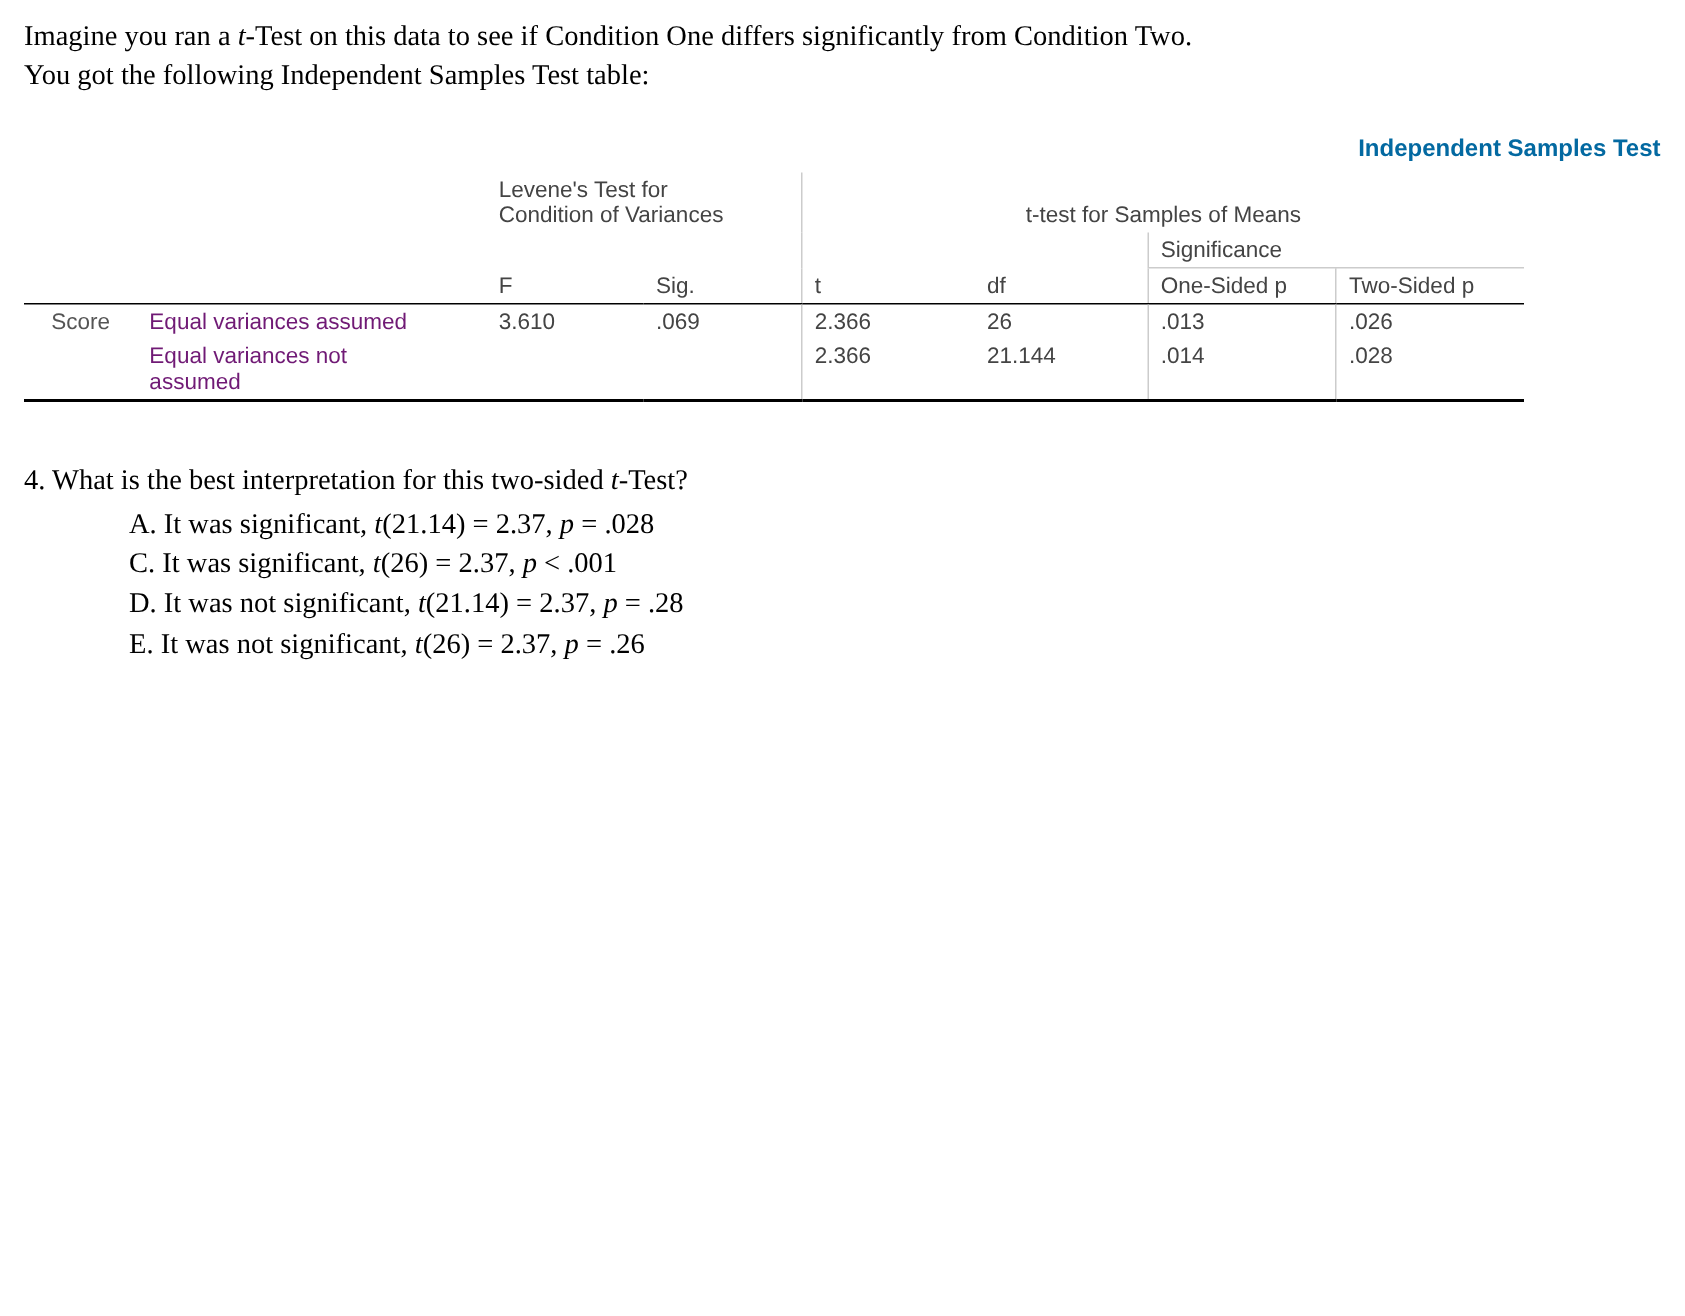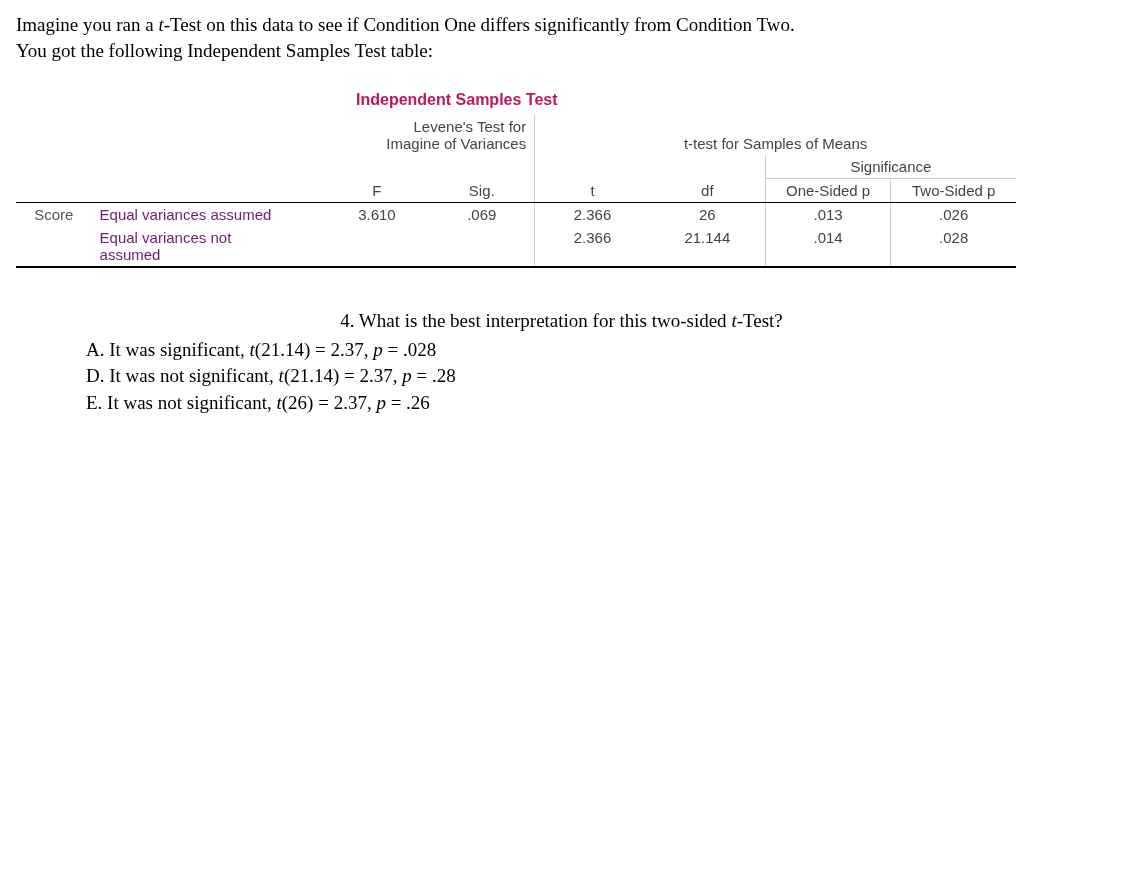--- a/index.html
+++ b/index.html
@@ -20,70 +20,69 @@
     }
     .spss-table {
       font-family: Arial, Helvetica, sans-serif;
       font-size: 15px;
       color: #444;
       margin-left: 0;
       margin-bottom: 40px;
     }
     .spss-title {
       font-weight: bold;
-      color: #be185d;
+      color: #0369a1;
       margin-left: 340px;
       margin-bottom: 6px;
       font-size: 16px;
+      text-align: right;
     }
     table.samples {
       border-collapse: collapse;
       width: 1000px;
     }
     table.samples td, table.samples th {
       padding: 3px 8px;
       font-weight: normal;
-      text-align: center;
       vertical-align: bottom;
     }
     .grp-head td {
       color: #444;
     }
     .col-head td {
       border-bottom: 1.5px solid #000;
       color: #444;
     }
     .top-rule td {
       border-top: 1.5px solid #000;
     }
     .bot-rule td {
       border-bottom: 2px solid #000;
     }
     .rowlabel {
       text-align: left !important;
       color: #701a75;
     }
     .rowlabel-first {
-      text-align: right;
+      text-align: center;
       color: #555;
       padding-left: 4px;
     }
     .vsep-right {
       border-right: 1px solid #ccc;
     }
     .sig-span {
       border-bottom: 1px solid #ccc;
     }
     .question {
       font-size: 19px;
       line-height: 1.4;
     }
     .question .q-text {
       margin-bottom: 2px;
-      text-align: center;
     }
     .options {
       margin-left: 70px;
     }
     .options div {
       margin: 0;
     }
     .ital { font-style: italic; }
   </style>
 </head>
@@ -94,23 +93,23 @@
   <span>You got the following Independent Samples Test table:</span>
 </div>
 
 <div class="spss-table">
   <div class="spss-title">Independent Samples Test</div>
   <table class="samples">
     <tbody>
         <tr class="grp-head">
       <td style="width:60px"></td>
       <td style="width:220px"></td>
-      <td colspan="2" class="vsep-right" style="text-align:right">
+      <td colspan="2" class="vsep-right" style="text-align:left">
         <span>Levene's Test for</span><br>
-        <span>Imagine of Variances</span>
+        <span>Condition of Variances</span>
       </td>
       <td colspan="4" style="text-align:center">t-test for Samples of Means</td>
     </tr>
     <tr>
       <td></td>
           <td></td>
       <td></td>
           <td class="vsep-right"></td>
       <td></td>
           <td class="vsep-right"></td>
@@ -155,19 +154,22 @@
 
 <div class="question">
   <div class="q-text">
     <span>4.</span><span> What is the best interpretation for this two-sided </span><span class="ital">t</span><span>-Test?</span>
   </div>
   <div class="options">
     <div>
       <span>A. It was significant, </span><span class="ital">t</span><span>(21.14) = 2.37, </span><span class="ital">p</span><span> = .028</span>
     </div>
     <div>
+      <span>C. It was significant, </span><span class="ital">t</span><span>(26) = 2.37, </span><span class="ital">p</span><span> &lt; .001</span>
+    </div>
+    <div>
       <span>D. It was not significant, </span><span class="ital">t</span><span>(21.14) = 2.37, </span><span class="ital">p</span><span> = .28</span>
     </div>
     <div>
       <span>E. It was not significant, </span><span class="ital">t</span><span>(26) = 2.37, </span><span class="ital">p</span><span> = .26</span>
     </div>
   </div>
 </div>
 
 </body></html>

